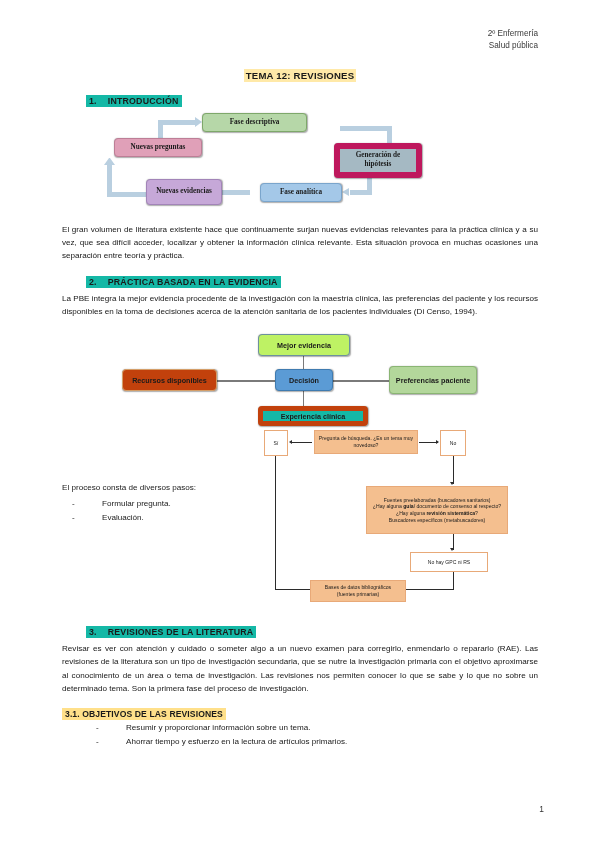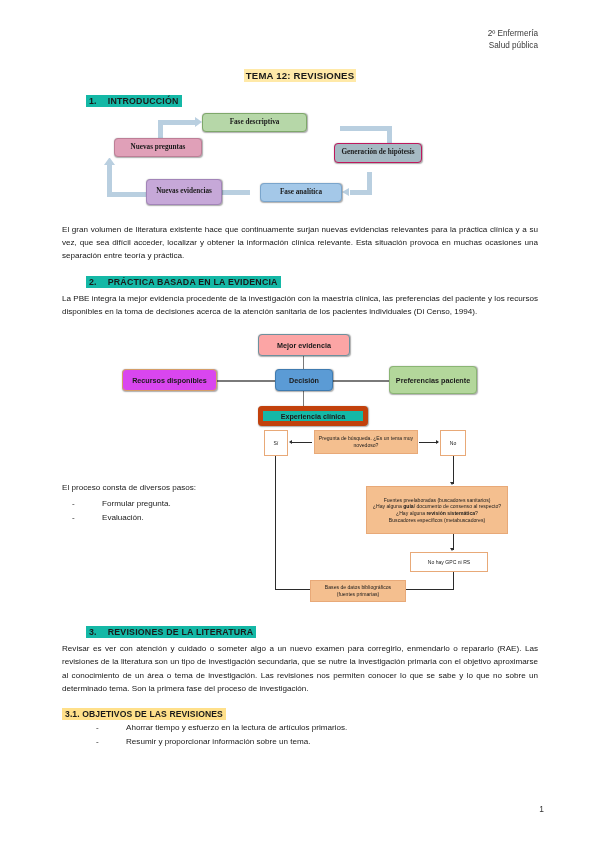--- a/index.html
+++ b/index.html
@@ -215,21 +215,21 @@
       <div class="conn" style="left:42px; top:48px; width:11px; height:0; border-left:5.5px solid transparent; border-right:5.5px solid transparent; border-bottom:7px solid #b9cfe0; background:none;"></div>
 
       <div class="conn" style="left:96px; top:10px; width:5px; height:27px;"></div>
       <div class="conn" style="left:96px; top:10px; width:40px; height:5px;"></div>
       <div class="conn" style="left:133px; top:7px; width:0; height:0; border-top:5.5px solid transparent; border-bottom:5.5px solid transparent; border-left:7px solid #b9cfe0; background:none;"></div>
 
       <div class="dbox" style="left:140px; top:3px; width:105px; height:19px; background:#b6d7a8; border:1px solid #7ea86a;">
         <span>Fase descriptiva</span>
       </div>
 
-      <div class="dbox" style="left:272px; top:33px; width:88px; height:20px; background:#a5b9c3; border:1px solid #be185d;">
+      <div class="dbox" style="left:272px; top:33px; width:88px; height:35px; background:#a5b9c3; border:6px solid #be185d;">
         <span>Generación de hipótesis</span>
       </div>
 
       <div class="dbox" style="left:198px; top:73px; width:82px; height:19px; background:#a4c8e8; border:1px solid #7aa5cc;">
         <span>Fase analítica</span>
       </div>
 
       <div class="dbox" style="left:84px; top:69px; width:76px; height:26px; background:#c6a8d8; border:1px solid #a284b8;">
         <span>Nuevas evidencias</span>
       </div>
@@ -248,25 +248,25 @@
     </div>
     <p class="body-text">La PBE integra la mejor evidencia procedente de la investigación con la maestría clínica, las preferencias del paciente y los recursos disponibles en la toma de decisiones acerca de la atención sanitaria de los pacientes individuales (Di Censo, 1994).</p>
 
     <div id="diagram-pbe">
 
       <div class="conn-grey" style="left:241px; top:27px; width:1.2px; height:18px;"></div>
       <div class="conn-grey" style="left:241px; top:62px; width:1.2px; height:17px;"></div>
       <div class="conn-grey" style="left:155px; top:52px; width:58px; height:1.2px;"></div>
       <div class="conn-grey" style="left:271px; top:52px; width:56px; height:1.2px;"></div>
 
-      <div class="dbox" style="left:196px; top:6px; width:92px; height:22px; background:#fca5a5; border:1px solid #6d919e;">
+      <div class="dbox" style="left:196px; top:6px; width:92px; height:22px; background:#bef264; border:1px solid #6d919e;">
         <span>Mejor evidencia</span>
       </div>
 
-      <div class="dbox" style="left:60px; top:41px; width:95px; height:22px; background:#d946ef; border:1px solid #d49e68;">
+      <div class="dbox" style="left:60px; top:41px; width:95px; height:22px; background:#c2410c; border:1px solid #d49e68;">
         <span>Recursos disponibles</span>
       </div>
 
       <div class="dbox" style="left:213px; top:41px; width:58px; height:22px; background:#5b9bd5; border:1px solid #3f7bb0;">
         <span>Decisión</span>
       </div>
 
       <div class="dbox" style="left:327px; top:38px; width:88px; height:28px; background:#b3d79b; border:1px solid #8ab573;">
         <span>Preferencias paciente</span>
       </div>
@@ -282,22 +282,22 @@
       <span class="hl">
         <span class="num">3.</span><span>REVISIONES DE LA LITERATURA</span>
       </span>
     </div>
     <p class="body-text">Revisar es ver con atención y cuidado o someter algo a un nuevo examen para corregirlo, enmendarlo o repararlo (RAE). Las revisiones de la literatura son un tipo de investigación secundaria, que se nutre la investigación primaria con el objetivo aproximarse al conocimiento de un área o tema de investigación. Las revisiones nos permiten conocer lo que se sabe y lo que no sobre un determinado tema. Son la primera fase del proceso de investigación.</p>
 
     <div class="h-sub">
       <span class="hl">3.1. OBJETIVOS DE LAS REVISIONES</span>
     </div>
     <ul class="dash-list">
+      <li>Resumir y proporcionar información sobre un tema.</li>
       <li>Ahorrar tiempo y esfuerzo en la lectura de artículos primarios.</li>
-      <li>Resumir y proporcionar información sobre un tema.</li>
     </ul>
 
   </div>
 
   <div id="process-block">
     <div class="plain-line">El proceso consta de diversos pasos:</div>
     <ul class="dash-list" style="padding-left:10px;">
       <li>Formular pregunta.</li>
       <li>Evaluación.</li>
     </ul>

